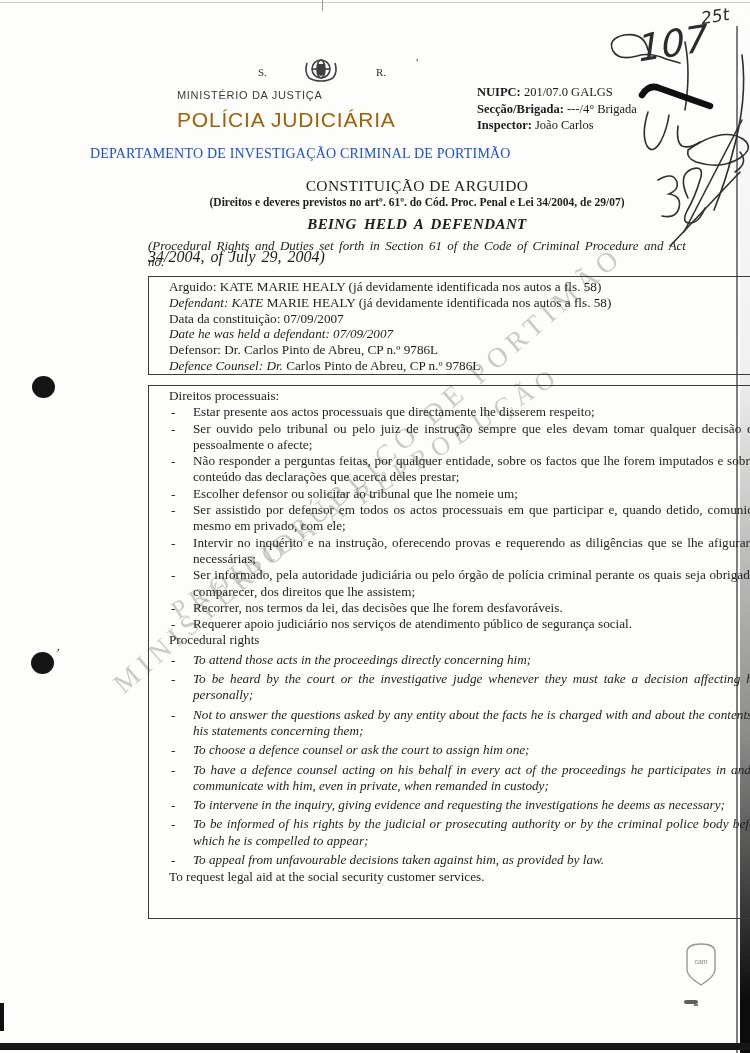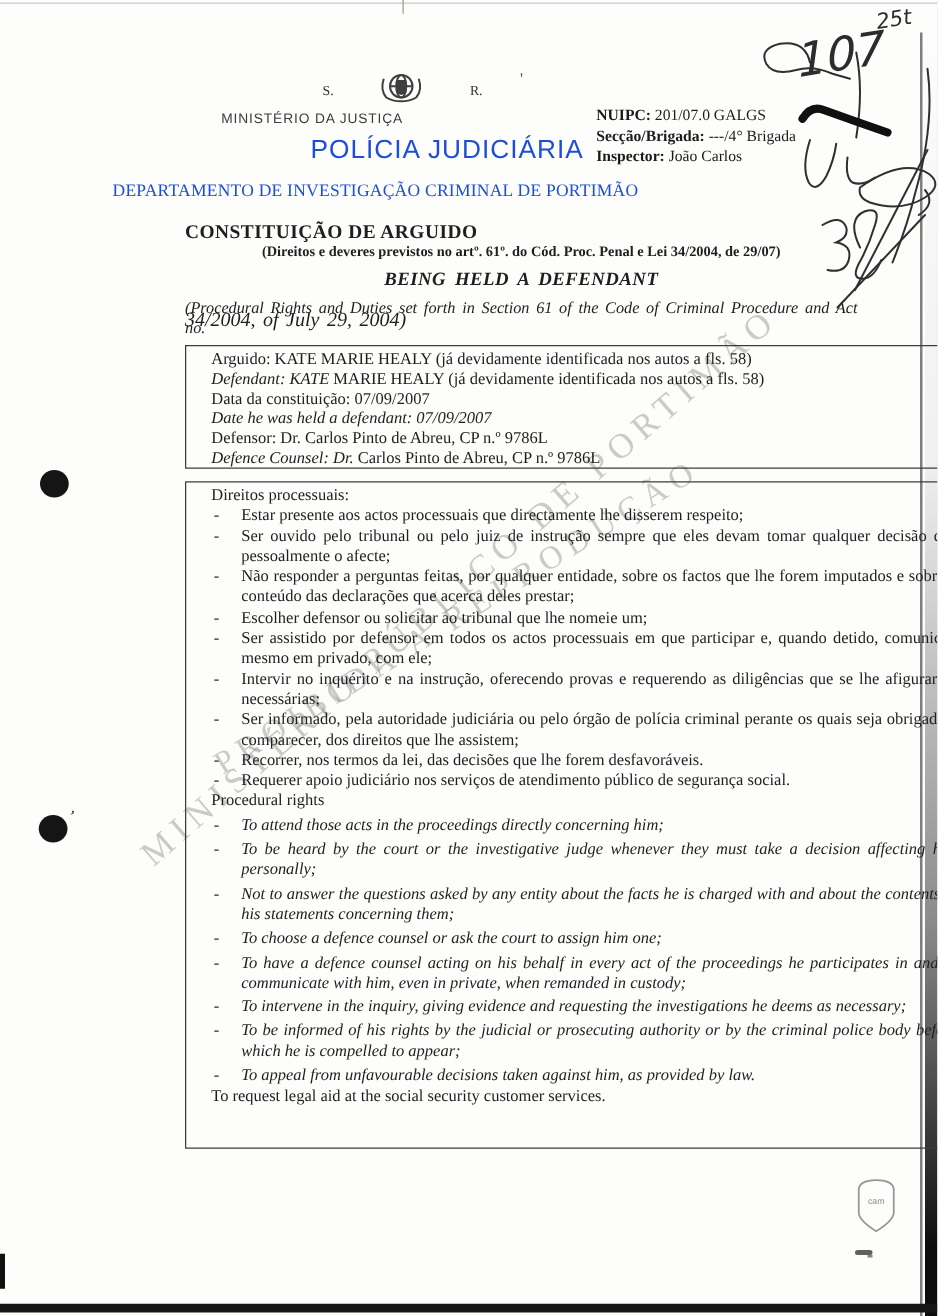--- a/index.html
+++ b/index.html
@@ -5,27 +5,27 @@
   html,body{margin:0;padding:0;background:#e8e8e8;}
   .page{
     position:relative;width:750px;height:1053px;margin:0 auto;
     background:#fdfdfc;overflow:hidden;
     font-family:"Liberation Serif",serif;color:#1e1e1e;
   }
   .abs{position:absolute;}
   
   .emblem-row{left:258px;top:56px;width:128px;display:flex;align-items:center;justify-content:space-between;font-size:11px;color:#333;}
   .ministry{left:177px;top:89px;width:290px;text-align:left;font-family:"Liberation Sans",sans-serif;font-size:11px;letter-spacing:.7px;color:#3c3c3c;}
-  .agency{left:177px;top:108px;width:290px;text-align:right;font-family:"Liberation Sans",sans-serif;font-size:21px;letter-spacing:.8px;color:#1d4ed8;}
+  .agency{left:177px;top:108px;width:290px;text-align:left;font-family:"Liberation Sans",sans-serif;font-size:21px;letter-spacing:.8px;color:#a16207;}
   .case-block{left:477px;top:84px;font-size:12.5px;line-height:16.5px;color:#1b1b1b;}
   .case-block b{font-weight:bold;}
   .department{left:90px;top:146px;font-size:14px;letter-spacing:.2px;color:#1d4ed8;}
   .apostrophe-mark{left:416px;top:55px;font-size:13px;color:#555;}
   
-  .title-pt{left:148px;top:177px;width:538px;font-size:15.5px;font-weight:bold;letter-spacing:.4px;}
+  .title-pt{left:148px;top:177px;width:538px;text-align:center;font-size:15.5px;font-weight:normal;letter-spacing:.4px;}
   .title-pt-sub{left:148px;top:196px;width:538px;text-align:center;font-size:11.5px;font-weight:bold;}
   .title-en{left:148px;top:216px;width:538px;text-align:center;font-size:15px;font-weight:bold;font-style:italic;word-spacing:3px;letter-spacing:.4px;}
   .en-sub1{left:148px;top:238px;width:538px;font-size:13px;font-style:italic;text-align:justify;text-align-last:justify;word-spacing:2px;}
   .en-sub2{left:148px;top:248px;width:538px;font-size:16px;font-style:italic;word-spacing:2px;}
   
   .box{left:148px;width:639px;border:1.5px solid #3c3c3c;background:transparent;box-sizing:border-box;padding:2px 20px;font-size:13.2px;}
   .box1{top:276px;height:99px;line-height:15.8px;}
   .box2{top:385px;height:534px;line-height:16.3px;overflow:hidden;}
   .row em{font-style:italic;}
   .item{position:relative;padding-left:24px;text-align:justify;}

